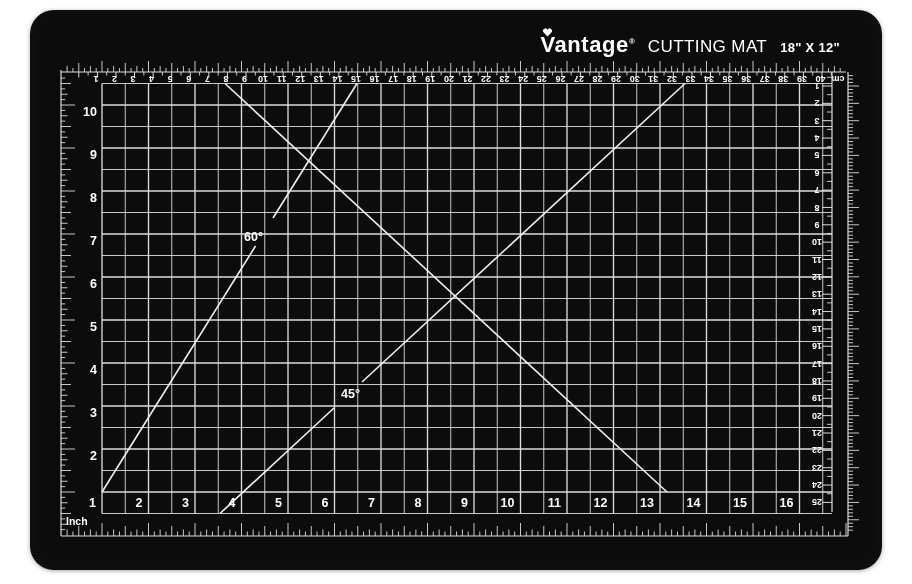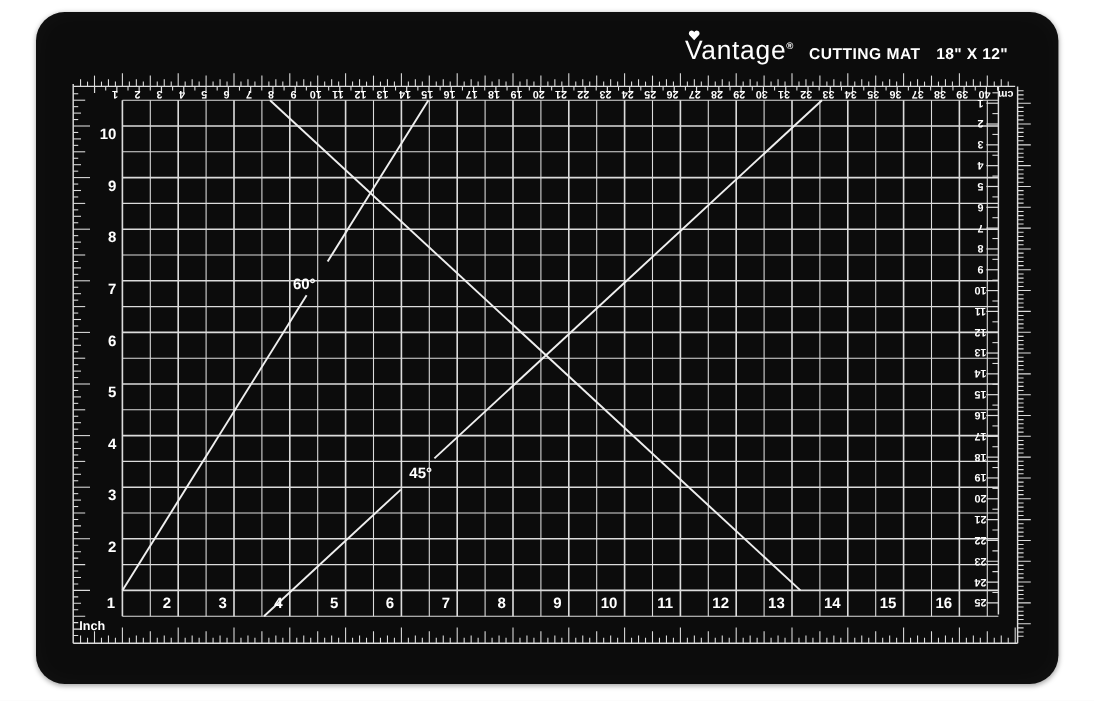--- a/index.html
+++ b/index.html
@@ -12,24 +12,24 @@
     background:#0c0c0c;border-radius:24px;
     box-shadow:0 1px 4px rgba(0,0,0,0.35), inset 0 0 22px rgba(255,255,255,0.03);
   }
   .mat-svg{position:absolute;left:0;top:0;width:912px;height:584px;}
   .mat-svg text{font-family:"Liberation Sans",sans-serif;font-weight:bold;fill:#ffffff;}
   .branding{
     position:absolute;top:17px;right:72px;display:flex;align-items:baseline;gap:13px;
     color:#ffffff;white-space:nowrap;
   }
   .logo-wrap{position:relative;display:inline-block;}
-  .logo-text{font-size:22px;font-weight:400;letter-spacing:0.6px;margin-top:12px;}
+  .logo-text{font-size:22px;font-weight:700;letter-spacing:0.6px;margin-top:12px;}
   .v-mark{position:absolute;left:2px;top:-4px;width:11px;height:9px;}
   .reg{font-size:8px;position:relative;top:-8px;font-weight:700;}
-  .product{font-size:13px;font-weight:700;letter-spacing:0.4px;margin-top:20px;}
+  .product{font-size:17px;font-weight:400;letter-spacing:0.4px;margin-top:20px;}
   .dims{font-size:13px;font-weight:700;letter-spacing:0.3px;}
 </style>
 </head>
 <body>
 
 <div class="stage">
   <div class="mat"></div>
 
   <svg class="mat-svg" id="mat-svg" viewBox="0 0 912 584">
       <line x1="102.00" y1="83.50" x2="102.00" y2="513.50" stroke="#dcdcdc" stroke-width="1.35"></line>

